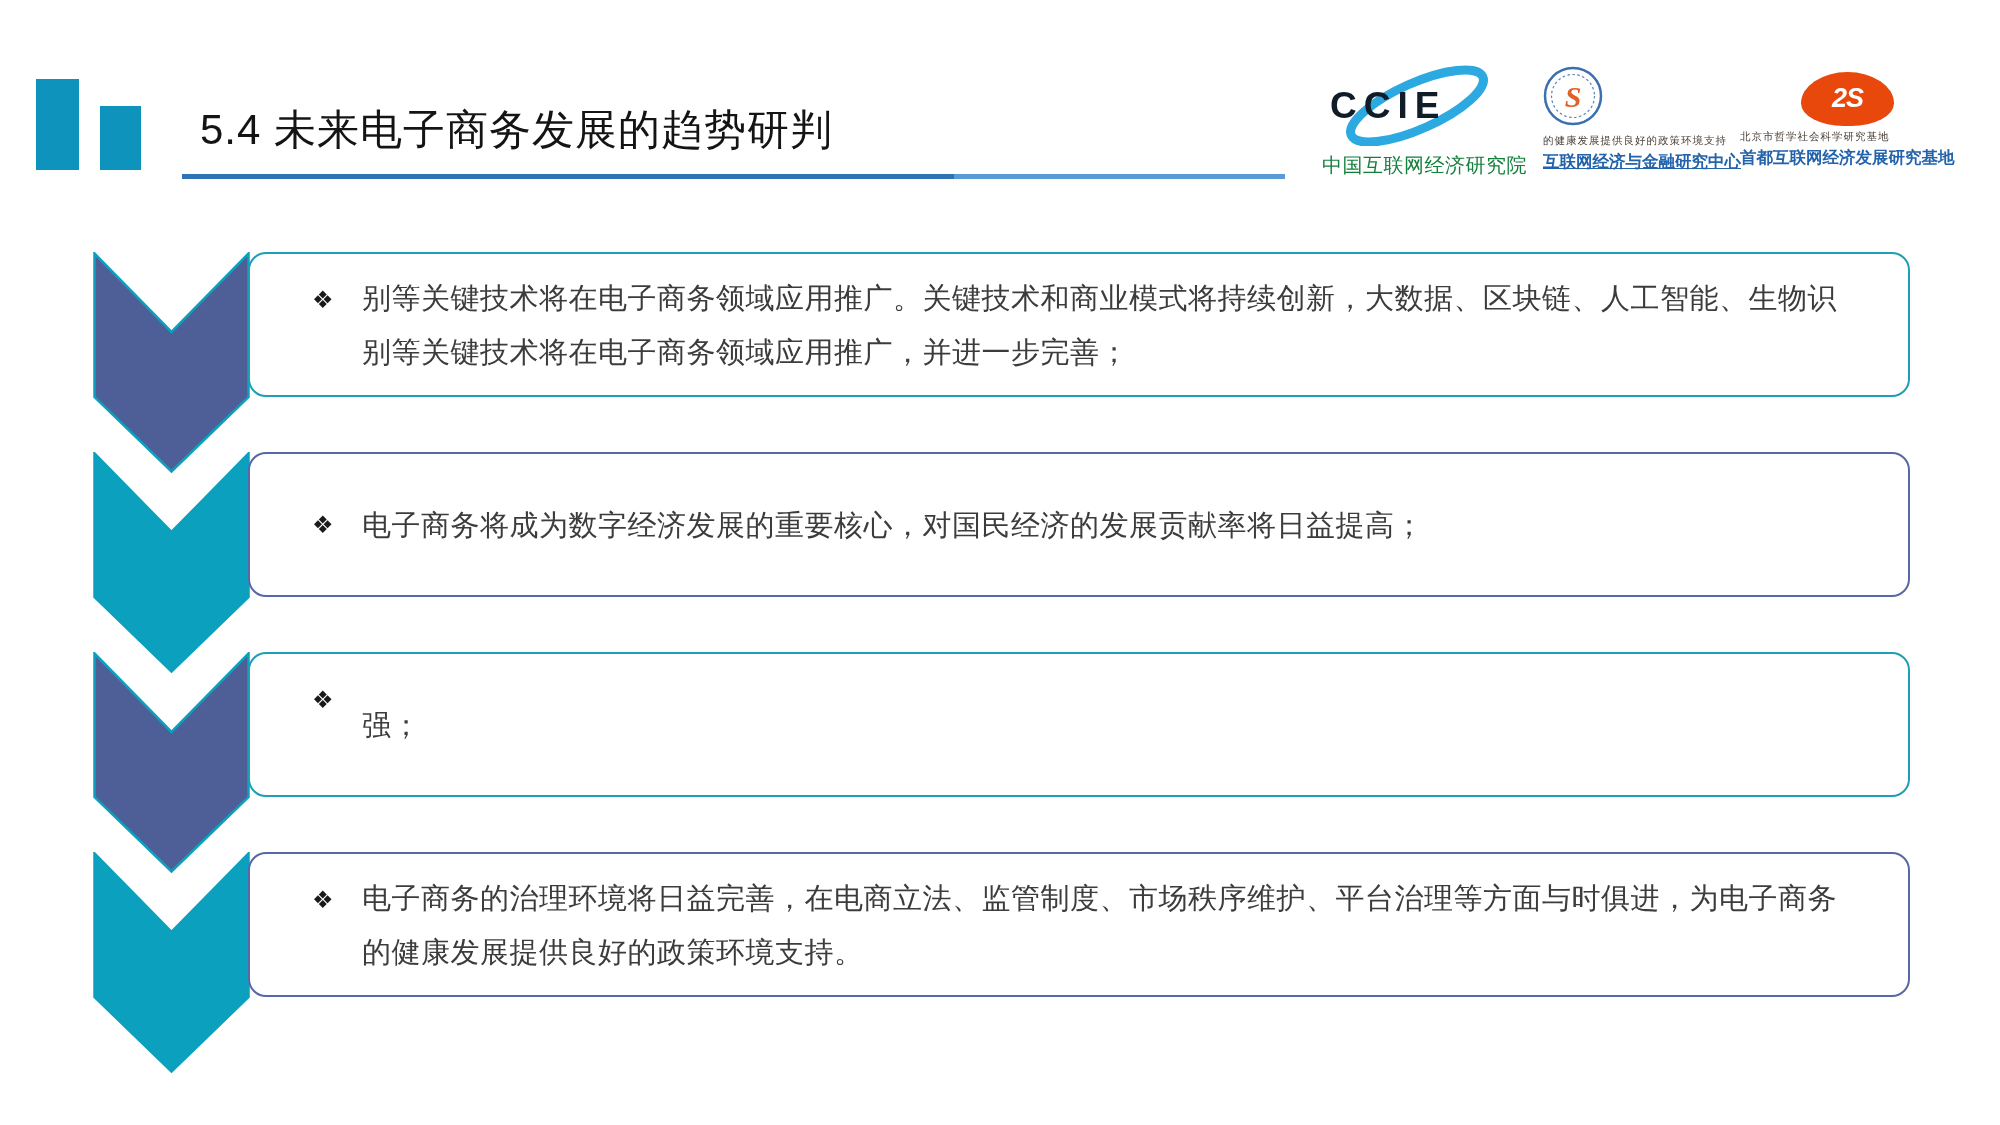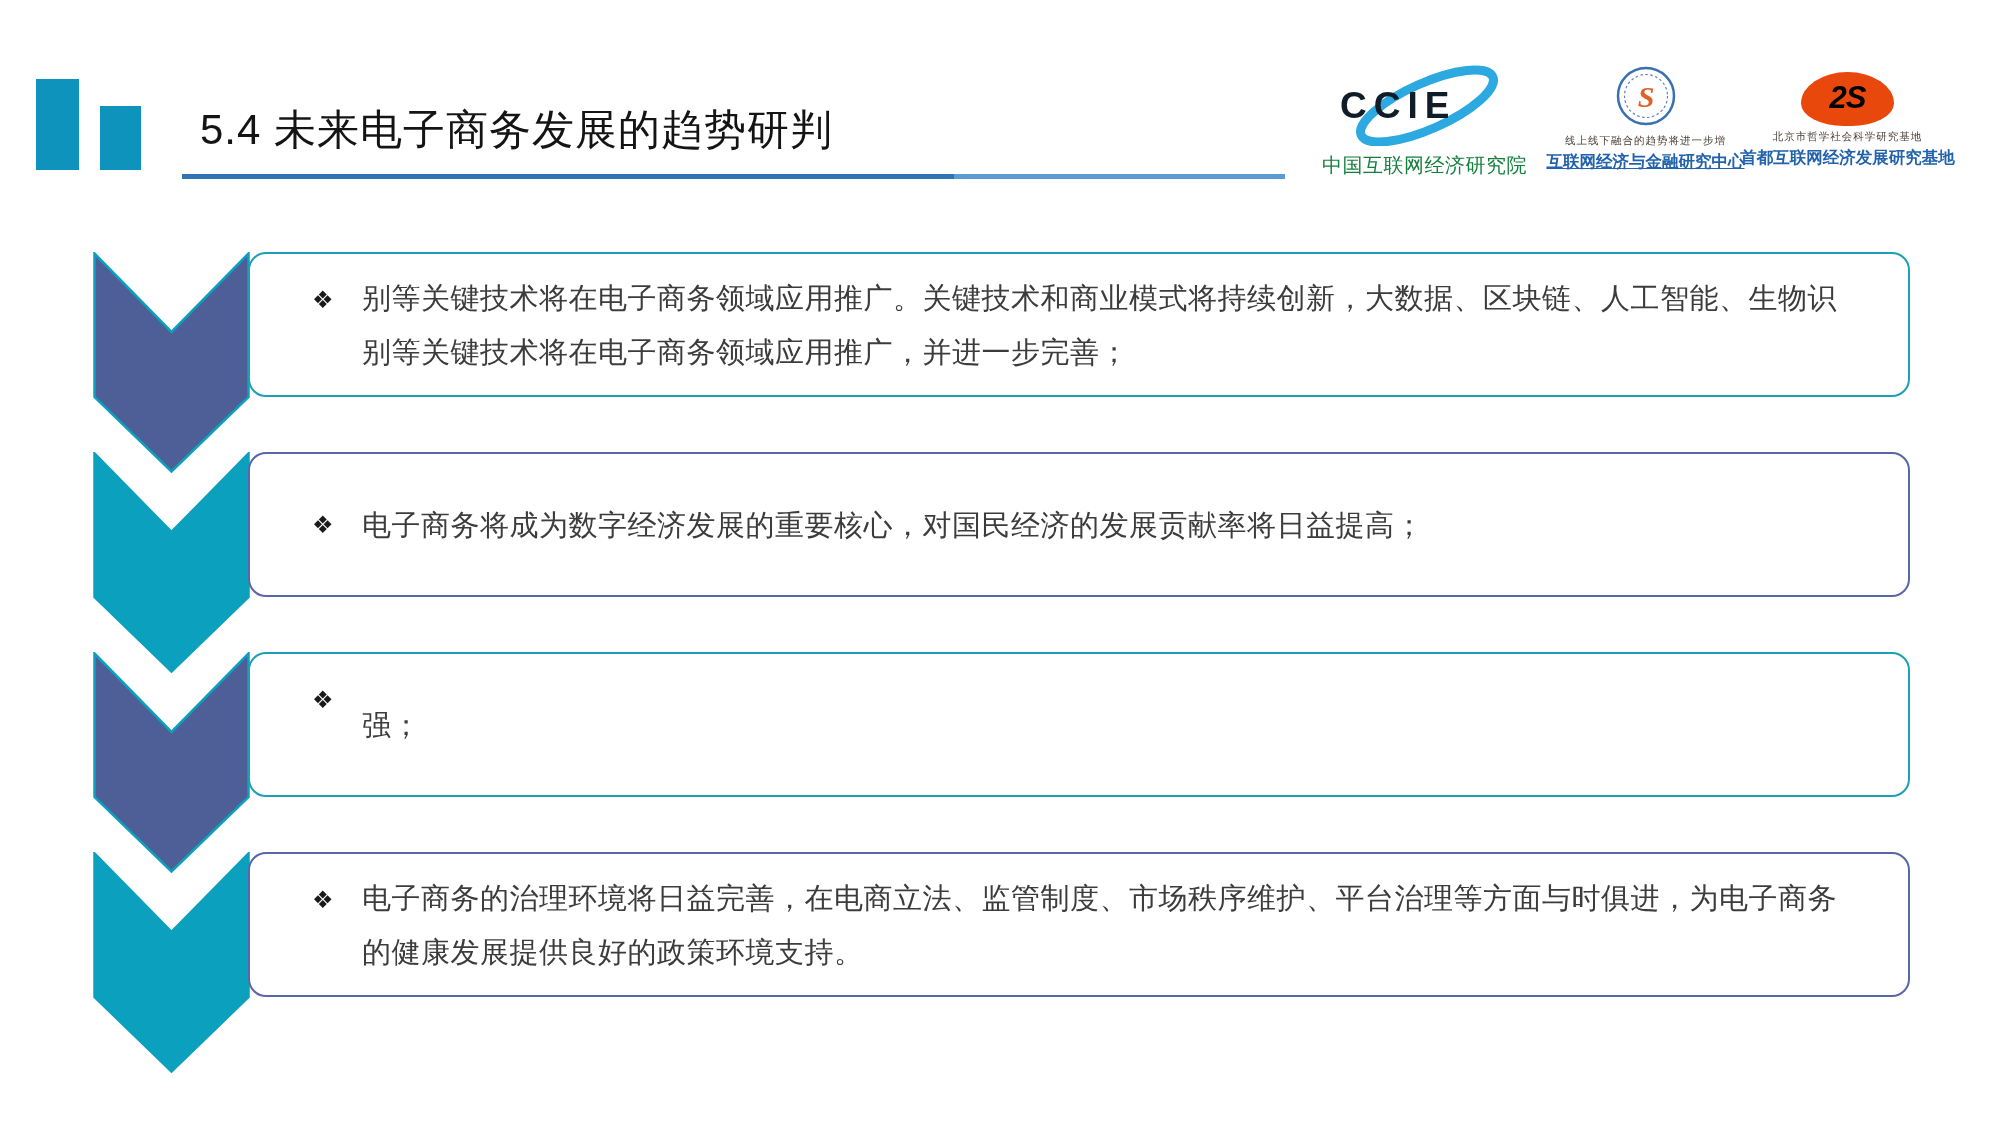--- a/index.html
+++ b/index.html
@@ -16,21 +16,21 @@
   .page-title {
     position: absolute; left: 200px; top: 58px;
     font-size: 42px; font-weight: 400; color: #141414; letter-spacing: 1px;
     white-space: nowrap;
   }
   .title-underline {
     position: absolute; left: 182px; top: 130px; width: 1103px; height: 5px;
     background: linear-gradient(to right, #2E74B5 0%, #2E74B5 70%, #5B9BD5 70%, #5B9BD5 100%);
   }
 
-  .logo-group { position: absolute; text-align: center; }
+  .logo-group { position: absolute; }
   .logo-ccie { left: 1322px; top: 20px; width: 200px; }
   .logo-seal { left: 1543px; top: 22px; width: 205px; }
   .logo-zs   { left: 1740px; top: 22px; width: 215px; }
 
   .logo-caption-lg {
     font-size: 20px; font-weight: 400; color: #15803d;
     letter-spacing: 0.5px; white-space: nowrap; margin-top: 2px;
   }
   .logo-caption-sm {
     font-size: 10.5px; color: #4a4038; white-space: nowrap;
@@ -41,21 +41,21 @@
     white-space: nowrap; margin-top: 3px;
   }
   .logo-name-blue.underlined { text-decoration: underline; }
 
   .zs-blob {
     width: 93px; height: 54px; margin: 6px auto 0 auto;
     background: #E8480C; border-radius: 50% 50% 46% 46% / 58% 58% 42% 42%;
     display: flex; align-items: center; justify-content: center;
   }
   .zs-blob span {
-    color: #000000; font-weight: 700; font-size: 31px; letter-spacing: -1px;
+    color: #ffffff; font-weight: 700; font-size: 27px; letter-spacing: -1px;
     font-style: italic; transform: translateY(-1px);
   }
 
   
   .row { position: absolute; left: 0; width: 2000px; height: 222px; }
   .row .chevron { position: absolute; left: 93px; top: 0; }
   .row .box {
     position: absolute; left: 248px; top: 0;
     width: 1662px; height: 145px;
     background: #ffffff; border: 2px solid; border-radius: 18px;
@@ -91,21 +91,21 @@
     </svg>
     <div class="logo-caption-lg">中国互联网经济研究院</div>
   </div>
 
   <div class="logo-group logo-seal">
     <svg width="60" height="60" viewBox="0 0 60 60">
       <circle cx="30" cy="30" r="28" fill="#ffffff" stroke="#3A6FB0" stroke-width="2.5"></circle>
       <circle cx="30" cy="30" r="21.5" fill="none" stroke="#3A6FB0" stroke-width="1.2" stroke-dasharray="2.5 2.5" opacity="0.85"></circle>
       <text x="30" y="41" font-size="30" font-style="italic" font-weight="bold" fill="#E0622A" text-anchor="middle" font-family="Liberation Serif, serif">S</text>
     </svg>
-    <div class="logo-caption-sm">线上线下融合的趋势将进一步增</div>
+    <div class="logo-caption-sm">的健康发展提供良好的政策环境支持</div>
     <div class="logo-name-blue underlined">互联网经济与金融研究中心</div>
   </div>
 
   <div class="logo-group logo-zs">
     <div class="zs-blob">
       <span>2S</span>
     </div>
     <div class="logo-caption-sm">北京市哲学社会科学研究基地</div>
     <div class="logo-name-blue">首都互联网经济发展研究基地</div>
   </div>

